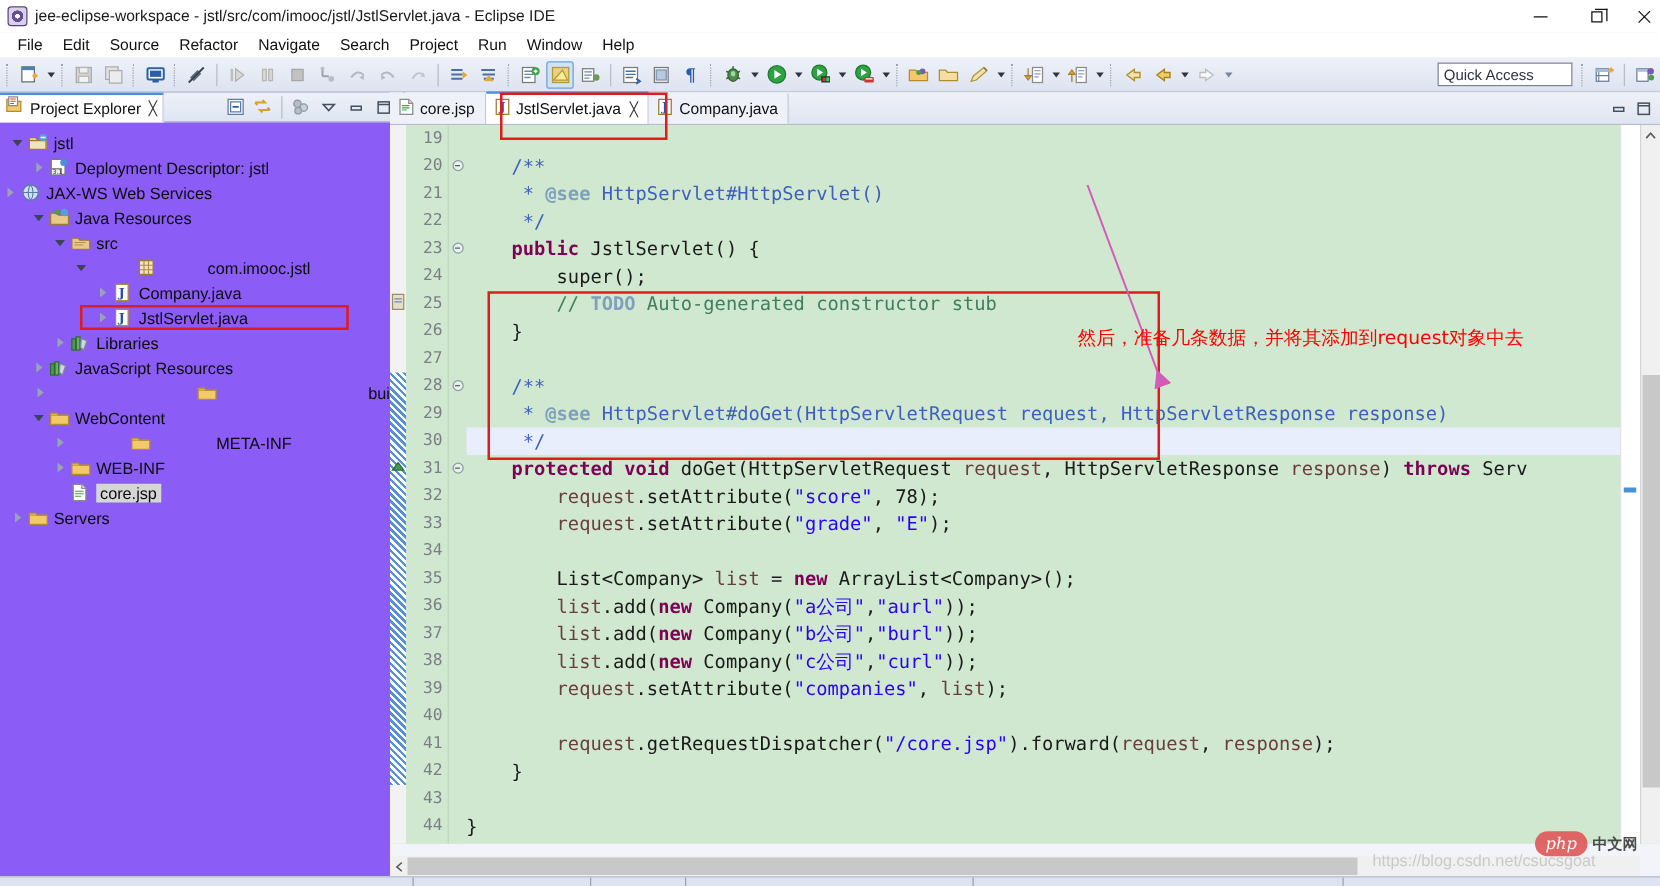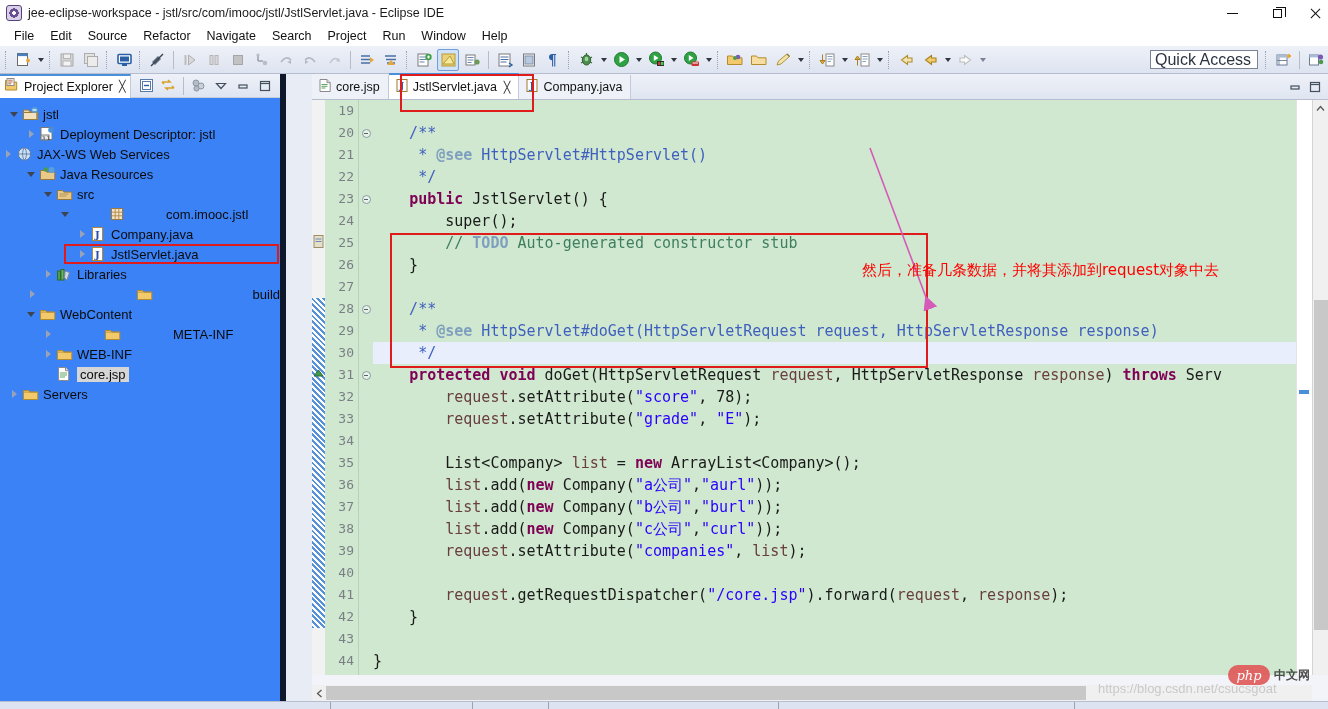--- a/index.html
+++ b/index.html
@@ -89,30 +89,30 @@
     border-top: 4px solid #30353f; display:block;
   }
   .tb-caret.dim i { border-top-color:#7b8496; }
   .tb svg { display: block; }
   .tb.active { background: #cfe2f8; border: 1px solid #6f9fd8; border-radius: 2px; }
 
   .quick-access {
     margin-left: auto;
     width: 108px; height: 19px;
     border: 1px solid #7a8296; background: #fff;
-    font-size: 16px; color: #2c3442;
+    font-size: 12px; color: #2c3442;
     display: flex; align-items: center; padding-left: 4px;
     margin-right: 4px;
   }
 
   
   .left-panel {
-    position: absolute; left: 0; top: 74px; width: 286px; height: 627px;
-    background: #3b82f6;
-    border-right: 6px solid #0f172a;
+    position: absolute; left: 0; top: 74px; width: 324px; height: 627px;
+    background: #8b5cf6;
+    border-right: 2px solid #0f172a;
   }
   .pe-tabrow {
     height: 24px; background: linear-gradient(#eef1f8,#dfe5f1);
     display: flex; align-items: center; border-bottom: 1px solid #c3cada;
     position: relative;
   }
   .pe-tab {
     display: flex; align-items: center; height: 24px; padding: 0 4px 0 4px;
     background: #fff; border-top: 2px solid #4a90d9;
     border-right: 1px solid #c3cada;
@@ -714,20 +714,29 @@
           <div class="redbox-node" style="left: 64px;"></div>
         </div>
         <div class="tnode" style="padding-left: 40px;">
           <span class="twist r"></span>
           <span class="ticon"><svg width="17" height="16" viewBox="0 0 17 16">
               <rect x="1.5" y="5" width="3" height="9" fill="#4e9b4e" stroke="#2f6b2f"></rect>
               <rect x="5" y="3.5" width="3" height="10.5" fill="#6ab06a" stroke="#2f6b2f"></rect>
               <path d="M9 5l4.5 1.5-2.5 7.5L8.5 12z" fill="#cfd8e2" stroke="#7a8a9a"></path>
             </svg></span>
           <span class="tlabel-wrap"><span class="tlabel">Libraries</span></span>
+        </div>
+        <div class="tnode" style="padding-left: 23px;">
+          <span class="twist r"></span>
+          <span class="ticon"><svg width="17" height="16" viewBox="0 0 17 16">
+              <rect x="1.5" y="5" width="3" height="9" fill="#4e9b4e" stroke="#2f6b2f"></rect>
+              <rect x="5" y="3.5" width="3" height="10.5" fill="#6ab06a" stroke="#2f6b2f"></rect>
+              <path d="M9 5l4.5 1.5-2.5 7.5L8.5 12z" fill="#cfd8e2" stroke="#7a8a9a"></path>
+            </svg></span>
+          <span class="tlabel-wrap"><span class="tlabel">JavaScript Resources</span></span>
         </div>
         <div class="tnode" style="padding-left: 24px; justify-content: space-between;">
           <span class="twist r"></span>
           <span class="ticon"><svg width="17" height="16" viewBox="0 0 17 16">
               <path d="M1.5 13.5V4.5h5l1.3 1.6h8v7.4z" fill="#f2c96b" stroke="#b48c2e"></path>
               <path d="M1.5 6.1h13.3" stroke="#b48c2e" stroke-width="0.8"></path>
             </svg></span>
           <span class="tlabel-wrap"><span class="tlabel">build</span></span>
         </div>
         <div class="tnode" style="padding-left: 23px;">

